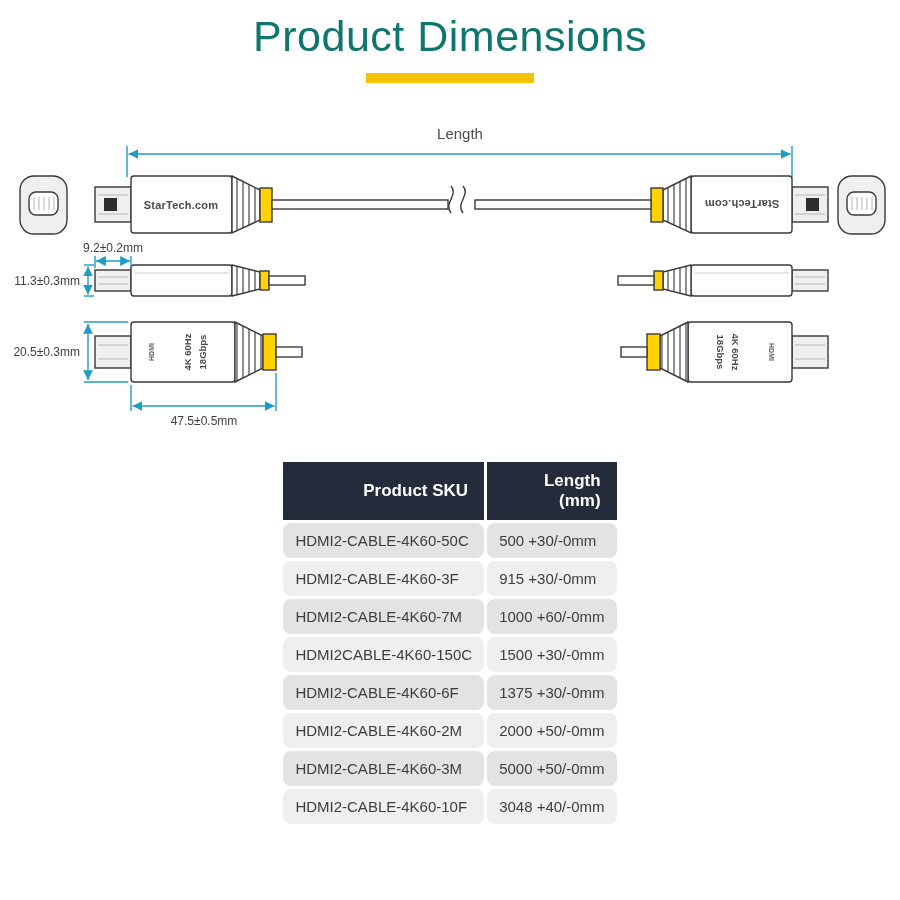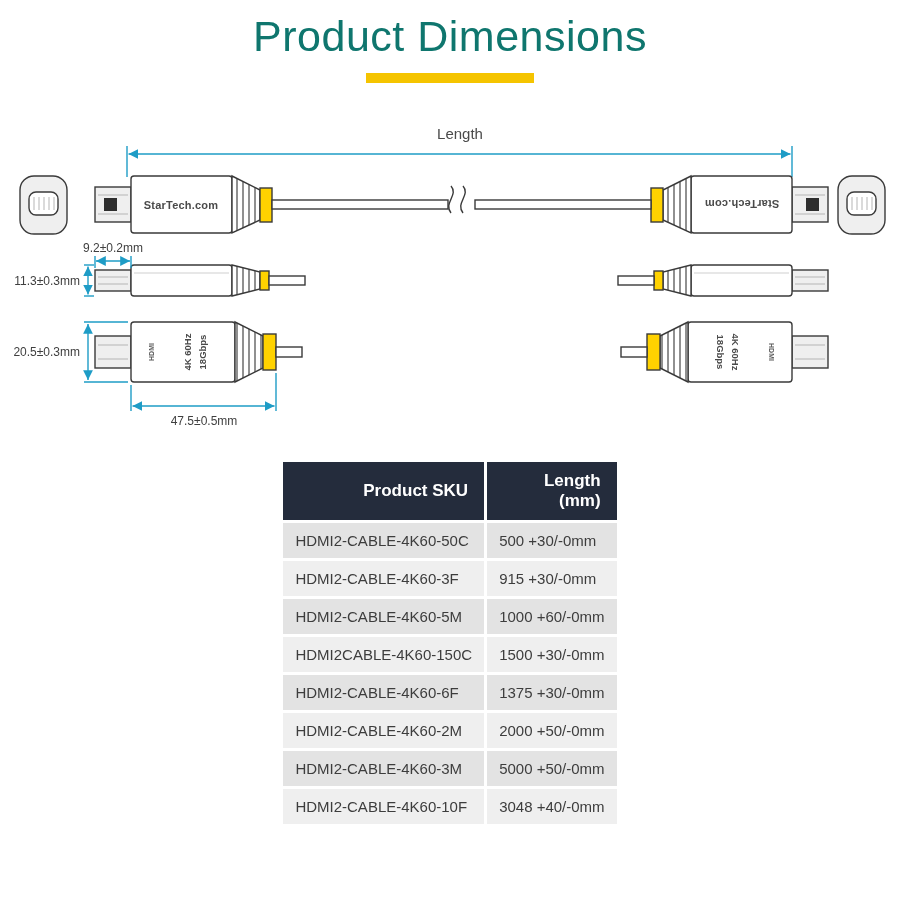--- a/index.html
+++ b/index.html
@@ -45,21 +45,21 @@
   .sku-table{
     border-collapse:separate; border-spacing:3px; margin:0 auto;
   }
   .sku-table th{
     background:var(--table_header); color:#ffffff; font-size:17px;
     font-weight:700; text-align:right; padding:9px 16px;
   }
   .sku-table th:first-child{ width:198px; }
   .sku-table th:last-child{ width:120px; }
   .sku-table td{
-    font-size:15px; color:#3d3d3d; padding:9px 12px; white-space:nowrap;
+    font-size:15px; color:#3d3d3d; padding:9px 12px; white-space:nowrap;border-radius:8px;
   }
   .sku-table tbody tr:nth-child(odd) td{ background:var(--row_dark); }
   .sku-table tbody tr:nth-child(even) td{ background:var(--row_light); }
 </style>
 </head>
 <body>
 
 <header>
   <h1>Product Dimensions</h1>
   <div class="underline"></div>
@@ -180,21 +180,21 @@
     <tbody>
       <tr>
         <td>HDMI2-CABLE-4K60-50C</td>
         <td>500 +30/-0mm</td>
       </tr>
       <tr>
         <td>HDMI2-CABLE-4K60-3F</td>
         <td>915 +30/-0mm</td>
       </tr>
       <tr>
-        <td>HDMI2-CABLE-4K60-5M</td>
+        <td>HDMI2-CABLE-4K60-7M</td>
         <td>1000 +60/-0mm</td>
       </tr>
       <tr>
         <td>HDMI2CABLE-4K60-150C</td>
         <td>1500 +30/-0mm</td>
       </tr>
       <tr>
         <td>HDMI2-CABLE-4K60-6F</td>
         <td>1375 +30/-0mm</td>
       </tr>

